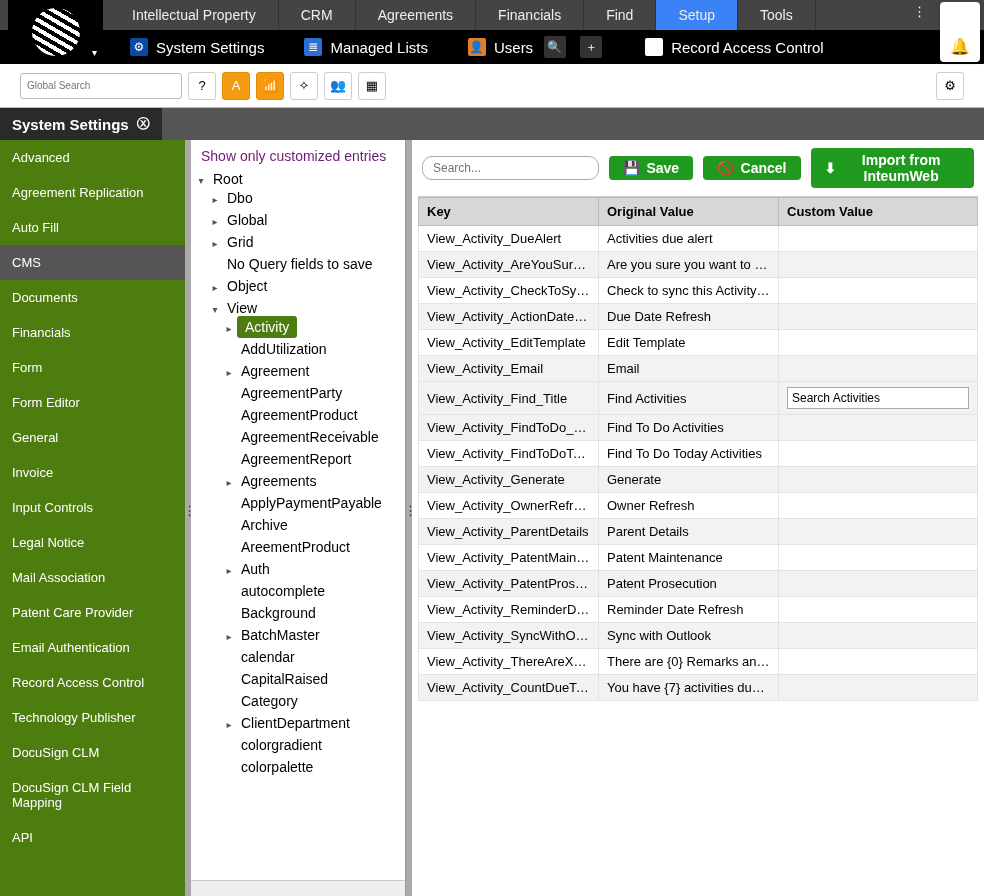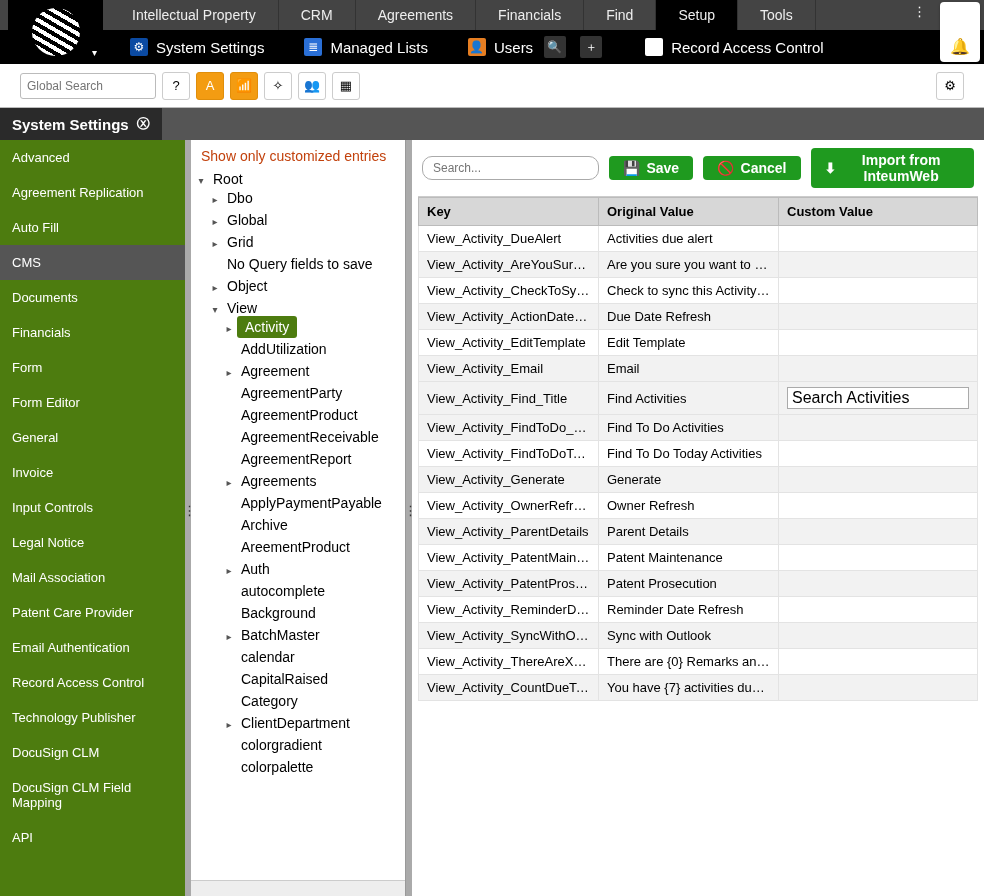--- a/index.html
+++ b/index.html
@@ -5,37 +5,37 @@
   * { box-sizing: border-box; margin: 0; padding: 0; }
   body { font-family: "Segoe UI", Arial, sans-serif; font-size: 13px; background: #e0e0e0; width: 984px; height: 896px; overflow: hidden; }
 
   
   .topbar { background: #444; color: #fff; display: flex; align-items: center; height: 30px; position: relative; }
   .logo-box { width: 95px; height: 64px; background: #000; display: flex; align-items: center; justify-content: center; position: absolute; left: 8px; top: 0; z-index: 10; border-radius: 0 0 4px 4px;}
   .logo-circle { width: 48px; height: 48px; border-radius: 50%; background: repeating-linear-gradient(30deg, #fff 0 4px, #000 4px 8px); }
   .logo-caret { position:absolute; right:6px; bottom:6px; color:#fff; font-size:10px;}
   .topnav { display:flex; margin-left:110px; height:100%; align-items:stretch;}
   .topnav-item { padding: 0 22px; display:flex; align-items:center; color:#eee; border-right:1px solid #333; cursor:pointer; font-size:14px;}
-  .topnav-item.active { background:#000000; }
+  .topnav-item.active { background:#3b82f6; }
   .topnav-more { position:absolute; right:50px; top:0; color:#fff; padding:4px 8px; cursor:pointer;}
   .rightbox { position:absolute; right:4px; top:2px; width:40px; height:60px; background:#fff; border-radius:4px; display:flex; flex-direction:column; align-items:center; justify-content:space-around; z-index:11; box-shadow:0 1px 3px rgba(0,0,0,0.3);}
   .rightbox span { font-size:16px; cursor:pointer; }
 
   .subbar { background: #000; color:#fff; display:flex; align-items:center; height:34px; padding-left:110px; }
   .subbar-item { display:flex; align-items:center; gap:8px; padding:0 20px; font-size:15px; cursor:pointer;}
   .subbar-item .ic { width:18px; height:18px; display:inline-flex; align-items:center; justify-content:center; border-radius:2px;}
   .ic-blue { background:#0b4aa2; }
   .ic-cols { background:#2a6fd6; }
   .ic-orange { background:#e67e22; border-radius:50%;}
   .ic-shield { background:#fff;}
   .subbar .mini { display:inline-flex; width:22px; height:22px; align-items:center; justify-content:center; background:#333; border-radius:2px; margin:0 3px; cursor:pointer; font-size:12px;}
   
   
   .toolrow { background:#fff; border-bottom:1px solid #bbb; height:44px; display:flex; align-items:center; padding:0 20px; gap:6px; position:relative;}
-  .global-search { width:136px; height:26px; border:1px solid #bbb; border-radius:3px; padding:0 6px; font-size:12px; }
+  .global-search { width:162px; height:26px; border:1px solid #bbb; border-radius:3px; padding:0 6px; font-size:10px; }
   .toolrow .btn { width:28px; height:28px; border:1px solid #ccc; background:#fff; border-radius:3px; display:flex; align-items:center; justify-content:center; cursor:pointer;}
   .toolrow .btn.orange { background:#f39c12; color:#fff; border-color:#e08e0b;}
   .toolrow .gear { position:absolute; right:20px; }
 
   
   .tabbar { background:#555; height:32px; display:flex; align-items:stretch;}
   .tab { background:#2a2a2a; color:#fff; padding:0 12px; display:flex; align-items:center; gap:8px; font-size:15px; font-weight:600;}
   .tab .close { font-size:13px; cursor:pointer;}
 
   
@@ -45,21 +45,21 @@
   .sidebar { width:185px; background:#4d7c0f; color:#fff; overflow-y:auto; position:relative;}
   .sidebar-item { padding:10px 12px; font-size:13px; cursor:pointer;}
   .sidebar-item.active { background:#555; }
   .sidebar::-webkit-scrollbar { width:14px; }
   .sidebar::-webkit-scrollbar-track { background:#ccc; }
   .sidebar::-webkit-scrollbar-thumb { background:#888; }
 
   
   .treepanel { width:215px; background:#fff; border-right:1px solid #999; overflow:hidden; display:flex; flex-direction:column;}
   .tree-top { padding:8px 10px 4px; }
-  .tree-top a { color:#c2410c; text-decoration:none; font-size:14px; white-space:nowrap; overflow:hidden;}
+  .tree-top a { color:#701a75; text-decoration:none; font-size:14px; white-space:nowrap; overflow:hidden;}
   .tree { flex:1; overflow-y:auto; overflow-x:hidden;}
   .tree ul { list-style:none; padding-left:14px; }
   .tree > ul { padding-left:4px; }
   .tree li { padding:3px 0; white-space:nowrap; font-size:14px;}
   .tree .caret { display:inline-block; width:12px; text-align:center; font-size:10px; color:#555; margin-right:2px;}
   .tree .node { cursor:pointer; padding:1px 4px; border-radius:3px;}
   .tree .node.sel { background:#4d7c0f; color:#fff; padding:3px 8px;}
   .tree-scrollx { height:16px; border-top:1px solid #ccc; background:#eee; overflow-x:scroll;}
   .tree-scrollx-inner { width:400px; height:1px;}
 
@@ -70,21 +70,21 @@
   .abtn { display:flex; align-items:center; gap:6px; background:#1f9a1f; color:#fff; border:none; border-radius:4px; padding:4px 14px; font-size:14px; font-weight:600; cursor:pointer;}
   .abtn .ic2 { font-size:14px; }
   
   
   .gridwrap { flex:1; overflow:auto; border-top:1px solid #ccc; margin:0 6px 6px;}
   table.grid { width:100%; border-collapse:collapse; table-layout:fixed;}
   .grid th { background:#d7d7d7; text-align:left; padding:6px 8px; font-weight:600; border:1px solid #bbb; position:sticky; top:0;}
   .grid td { padding:5px 8px; border:1px solid #e3e3e3; font-size:13px; overflow:hidden; text-overflow:ellipsis; white-space:nowrap;}
   .grid tr:nth-child(even) td { background:#f2f2f2; }
   .grid tr.editing td { background:#f2f2f2; }
-  .cell-input { width:100%; height:22px; border:1px solid #aaa; padding:0 4px; font-size:16px;}
+  .cell-input { width:100%; height:22px; border:1px solid #aaa; padding:0 4px; font-size:12px;}
   .col-key { width:180px; }
   .col-val { width:180px; }
   .col-custom { width:auto; }
 
   
   ::-webkit-scrollbar { width:14px; height:14px;}
   ::-webkit-scrollbar-track { background:#eee;}
   ::-webkit-scrollbar-thumb { background:#bcbcbc; border-radius:2px;}
   
   

